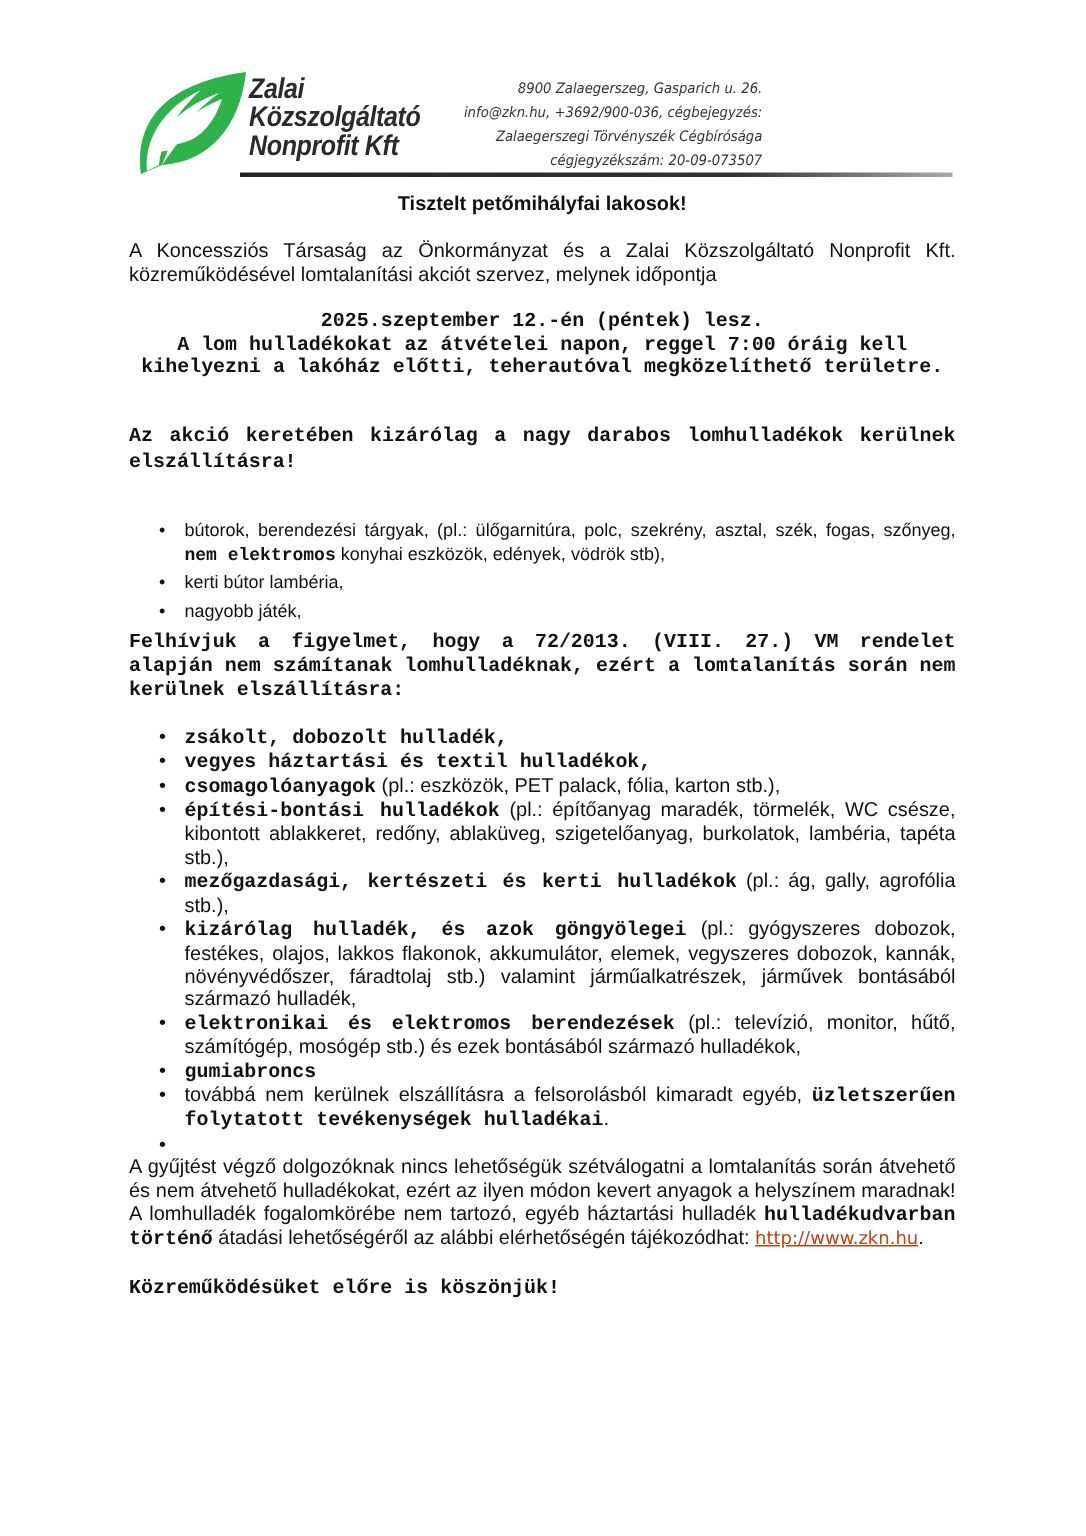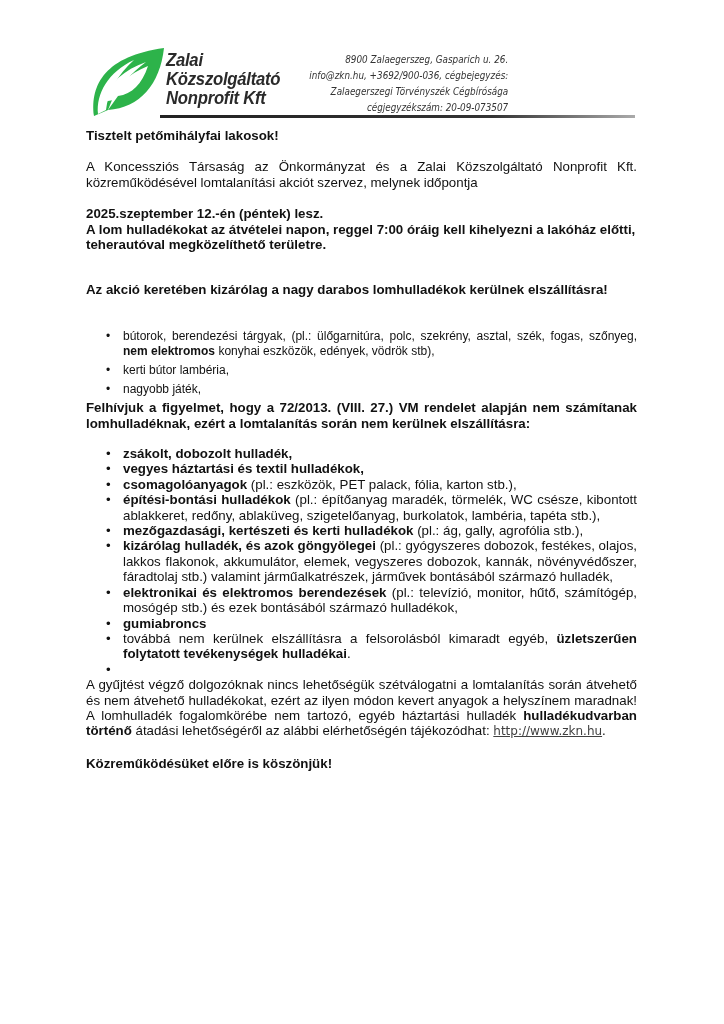--- a/index.html
+++ b/index.html
@@ -15,36 +15,36 @@
   .company div { white-space: nowrap; }
   .contact { position: absolute; right: 92px; top: 52px; text-align: right;
              font-family: "DejaVu Sans", sans-serif; font-style: italic; font-size: 9.6px; line-height: 16px;
              color: #333; transform: scaleX(0.92); transform-origin: right top; }
   .contact div { white-space: nowrap; }
   .header-line { position: absolute; left: 160px; top: 115px; width: 475px; height: 3px;
                  background: linear-gradient(to right, #222 0%, #333 70%, #aaa 100%); }
 
   
   .content { position: absolute; left: 86px; top: 125px; width: 551px; font-size: 13.3px; line-height: 15.4px; }
-  .greeting { font-weight: bold; margin: 0; padding-top: 3px; }
+  .greeting { text-align: center; font-weight: bold; margin: 0; padding-top: 3px; }
   p { margin: 0; text-align: justify; }
-  .center-bold { text-align: left; font-weight: bold; }
+  .center-bold { text-align: center; font-weight: bold; font-family: Liberation Mono, monospace; }
   .gap-sm { height: 15px; }
   .gap-md { height: 16px; }
   .gap-lg { height: 30px; }
-  b { font-weight: bold; }
+  b { font-weight: bold; font-family: Liberation Mono, monospace; }
 
   ul { margin: 0; padding: 0; list-style: none; }
   ul li { position: relative; padding-left: 37px; text-align: justify; }
   ul li .bullet { position: absolute; left: 20px; top: 0; }
   .calibri { font-family: "Liberation Sans", sans-serif; font-size: 12px; line-height: 15.6px; }
   .list1 li { margin-bottom: 3px; }
   .list2 li { margin-bottom: 0; }
 
-  a.link { color: #404040; text-decoration: underline; font-family: "DejaVu Sans", sans-serif; font-size: 12px; }
+  a.link { color: #c2410c; text-decoration: underline; font-family: "DejaVu Sans", sans-serif; font-size: 12px; }
 </style>
 </head>
 <body>
 
 <div class="page">
 
   <svg class="logo" viewBox="0 0 78 76">
     <path d="M6 72 C2 40 18 12 76 4 C72 40 52 64 20 66 L30 52 C44 50 54 40 60 22 C40 30 28 42 22 56 Z" fill="#2db34a"></path>
     <path d="M6 72 C10 58 18 50 28 46 L20 66 Z" fill="#2db34a"></path>
     <path d="M14 58 C22 38 36 26 58 18 C42 30 32 42 26 56 Z" fill="#ffffff"></path>

